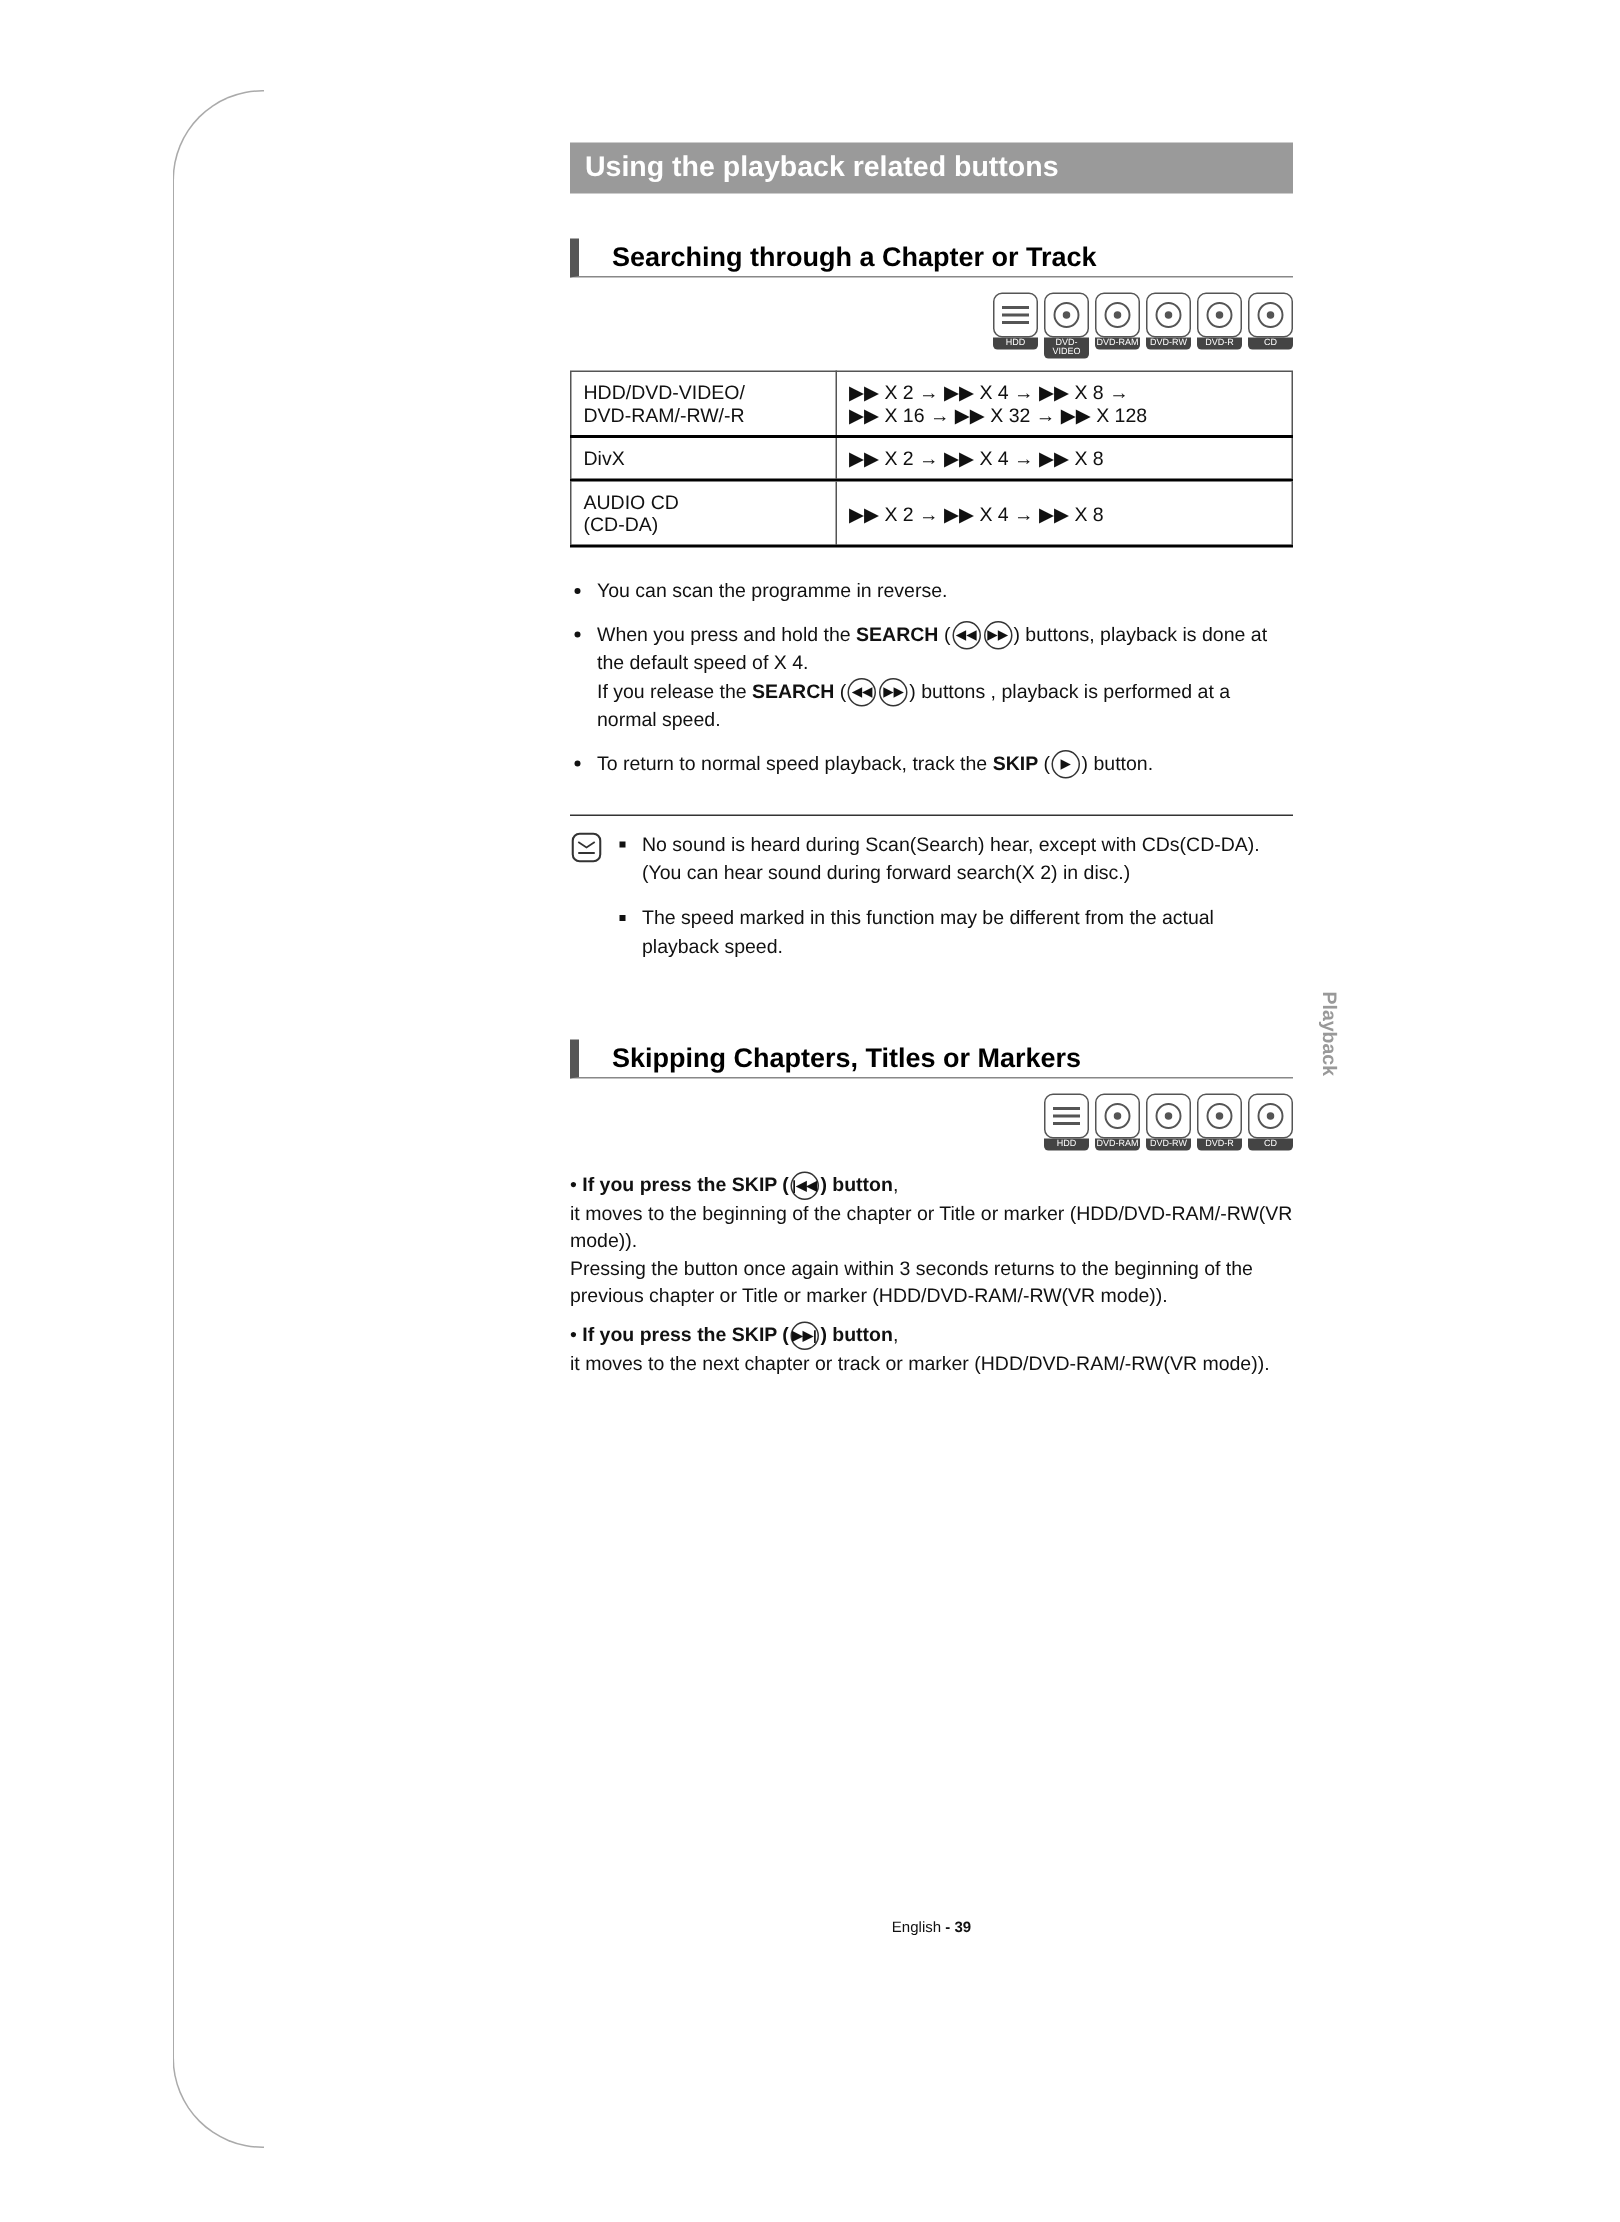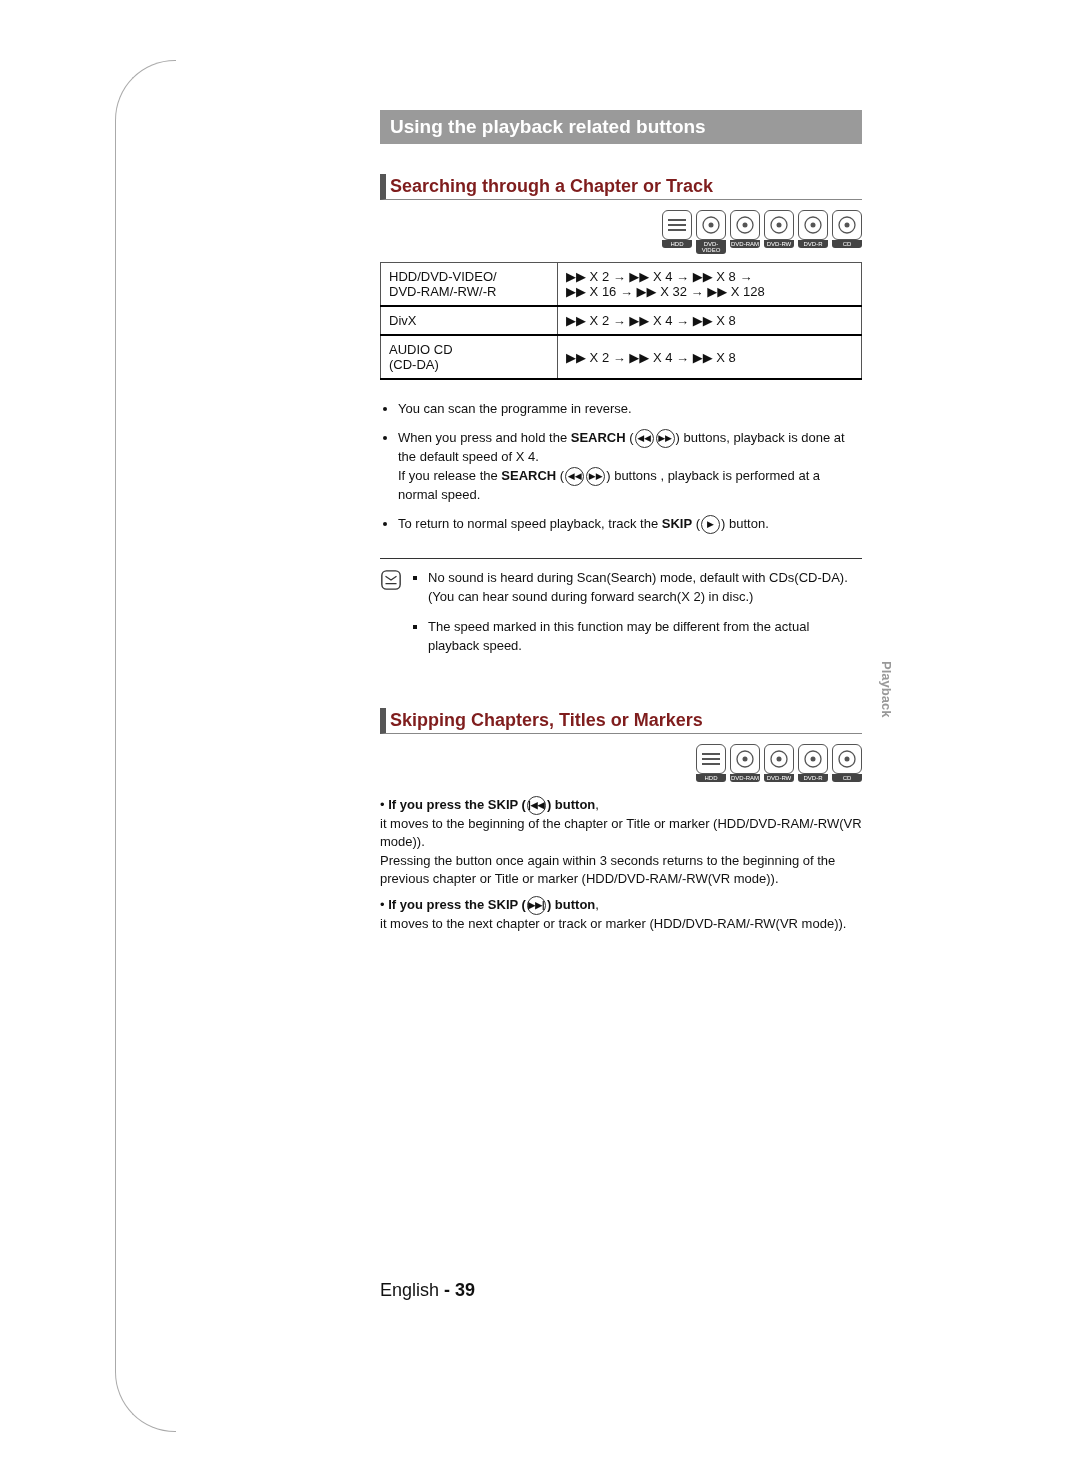--- a/index.html
+++ b/index.html
@@ -1,19 +1,19 @@
 <!DOCTYPE html>
 <html><head>
 <meta charset="utf-8">
 <style>
   html,body{margin:0;padding:0;background:#fff;font-family:Arial,Helvetica,sans-serif;color:#111}
   .page{width:1080px;height:1481px;position:relative;box-sizing:border-box}
-  .content{position:absolute;left:380px;top:110px;width:482px}
+  .content{position:absolute;left:380px;top:95px;width:482px}
   .gray-bar{background:#9a9a9a;color:#fff;font-weight:bold;font-size:19px;padding:6px 10px;margin-bottom:30px}
-  .sec-head{border-left:6px solid #565656;padding:2px 0 2px 4px;font-size:18px;font-weight:bold;color:#7f1d1d;border-bottom:1px solid #888;margin-bottom:10px}
+  .sec-head{border-left:6px solid #565656;padding:2px 0 2px 22px;font-size:18px;font-weight:bold;color:#000000;border-bottom:1px solid #888;margin-bottom:10px}
   .disc-icons{display:flex;justify-content:flex-end;gap:4px;margin-bottom:16px}
   .disc{width:30px;height:36px;position:relative}
   .disc-top{width:28px;height:28px;border:1.5px solid #555;border-radius:6px;display:flex;align-items:center;justify-content:center;background:#fff}
   .disc-svg circle.outer{fill:none;stroke:#555;stroke-width:1.3}
   .disc-svg circle.inner{fill:#555;stroke:none}
   .disc-label{font-size:6px;text-align:center;background:#444;color:#fff;padding:1px 0;margin-top:0px;border-radius:0 0 3px 3px}
   .hdd-lines{width:18px;height:18px}
   .hdd-lines div{height:2px;background:#555;margin:3px 0}
   .para{font-size:13px;line-height:1.35;margin:10px 0}
   .para b{font-weight:bold}
@@ -26,21 +26,21 @@
   .hr{border:none;border-top:1px solid #333;margin:24px 0 10px 0}
   .note-block{display:flex;font-size:13px;line-height:1.45}
   .note-icon{width:22px;height:22px;flex:0 0 22px;margin-right:8px}
   .note-icon svg{width:22px;height:22px}
   ul.square{list-style:square;padding-left:18px;margin:0}
   ul.square li{margin-bottom:12px}
   .skip-block{font-size:13px;line-height:1.4;margin-top:0}
   .skip-block .bullet{margin-top:8px}
   .side-tab{position:absolute;left:879px;top:661px;writing-mode:vertical-rl;font-weight:bold;font-size:13px;color:#999}
   .side-curve{position:absolute;left:115px;top:60px;width:60px;height:1370px;border:1.5px solid #aaa;border-right:none;border-radius:60px 0 0 60px}
-  .footer{position:absolute;left:380px;top:1280px;width:482px;font-size:18px}
+  .footer{position:absolute;left:380px;top:1280px;width:482px;text-align:center;font-size:10px}
   .footer b{font-weight:bold}
 </style>
 </head>
 <body>
 
 <div class="page">
   <div class="side-curve"></div>
   <div class="side-tab">Playback</div>
 
   <div class="content">
@@ -148,21 +148,21 @@
 
     <div class="note-block">
       <div class="note-icon">
         <svg viewBox="0 0 24 24">
             <rect x="2" y="2" width="20" height="20" rx="5" fill="none" stroke="#333" stroke-width="1.5"></rect>
             <path d="M6 8l6 4 6-4M6 16h12" stroke="#333" stroke-width="1.3" fill="none"></path>
           </svg>
       </div>
       <ul class="square">
         <li>
-          <span>No sound is heard during Scan(Search) mode, default with CDs(CD-DA).</span><br>
+          <span>No sound is heard during Scan(Search) hear, except with CDs(CD-DA).</span><br>
           <span>(You can hear sound during forward search(X 2) in disc.)</span>
         </li>
         <li>The speed marked in this function may be different from the actual playback speed.</li>
       </ul>
     </div>
 
     <div style="height:40px"></div>
     <div class="sec-head">Skipping Chapters, Titles or Markers</div>
 
     <div class="disc-icons">

